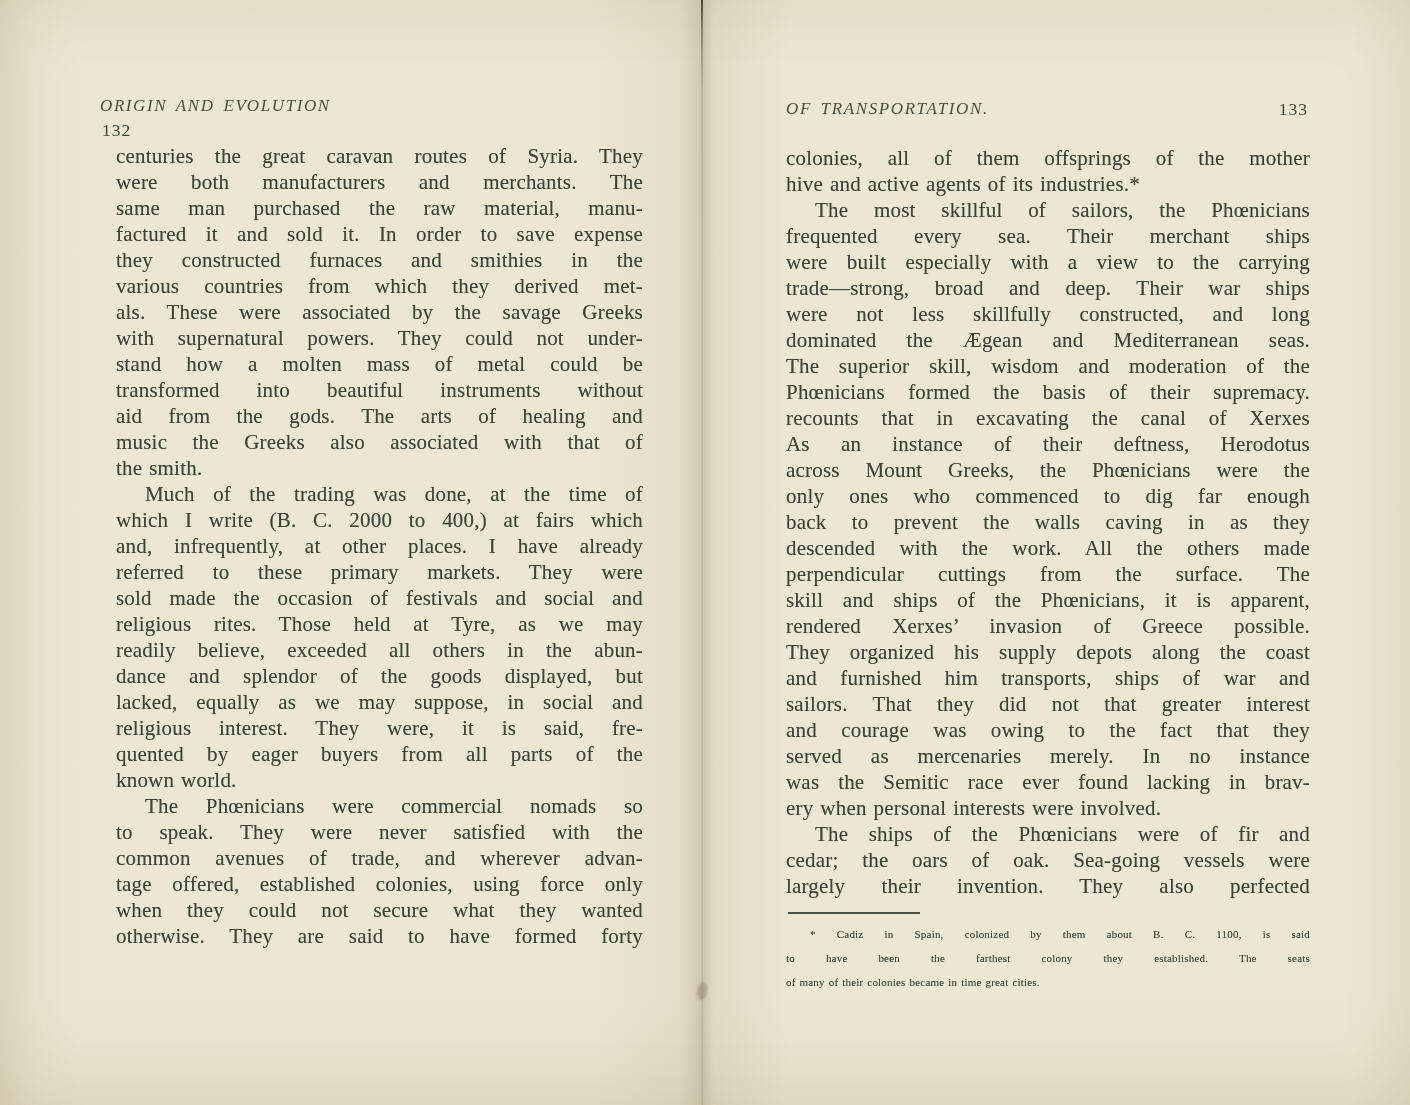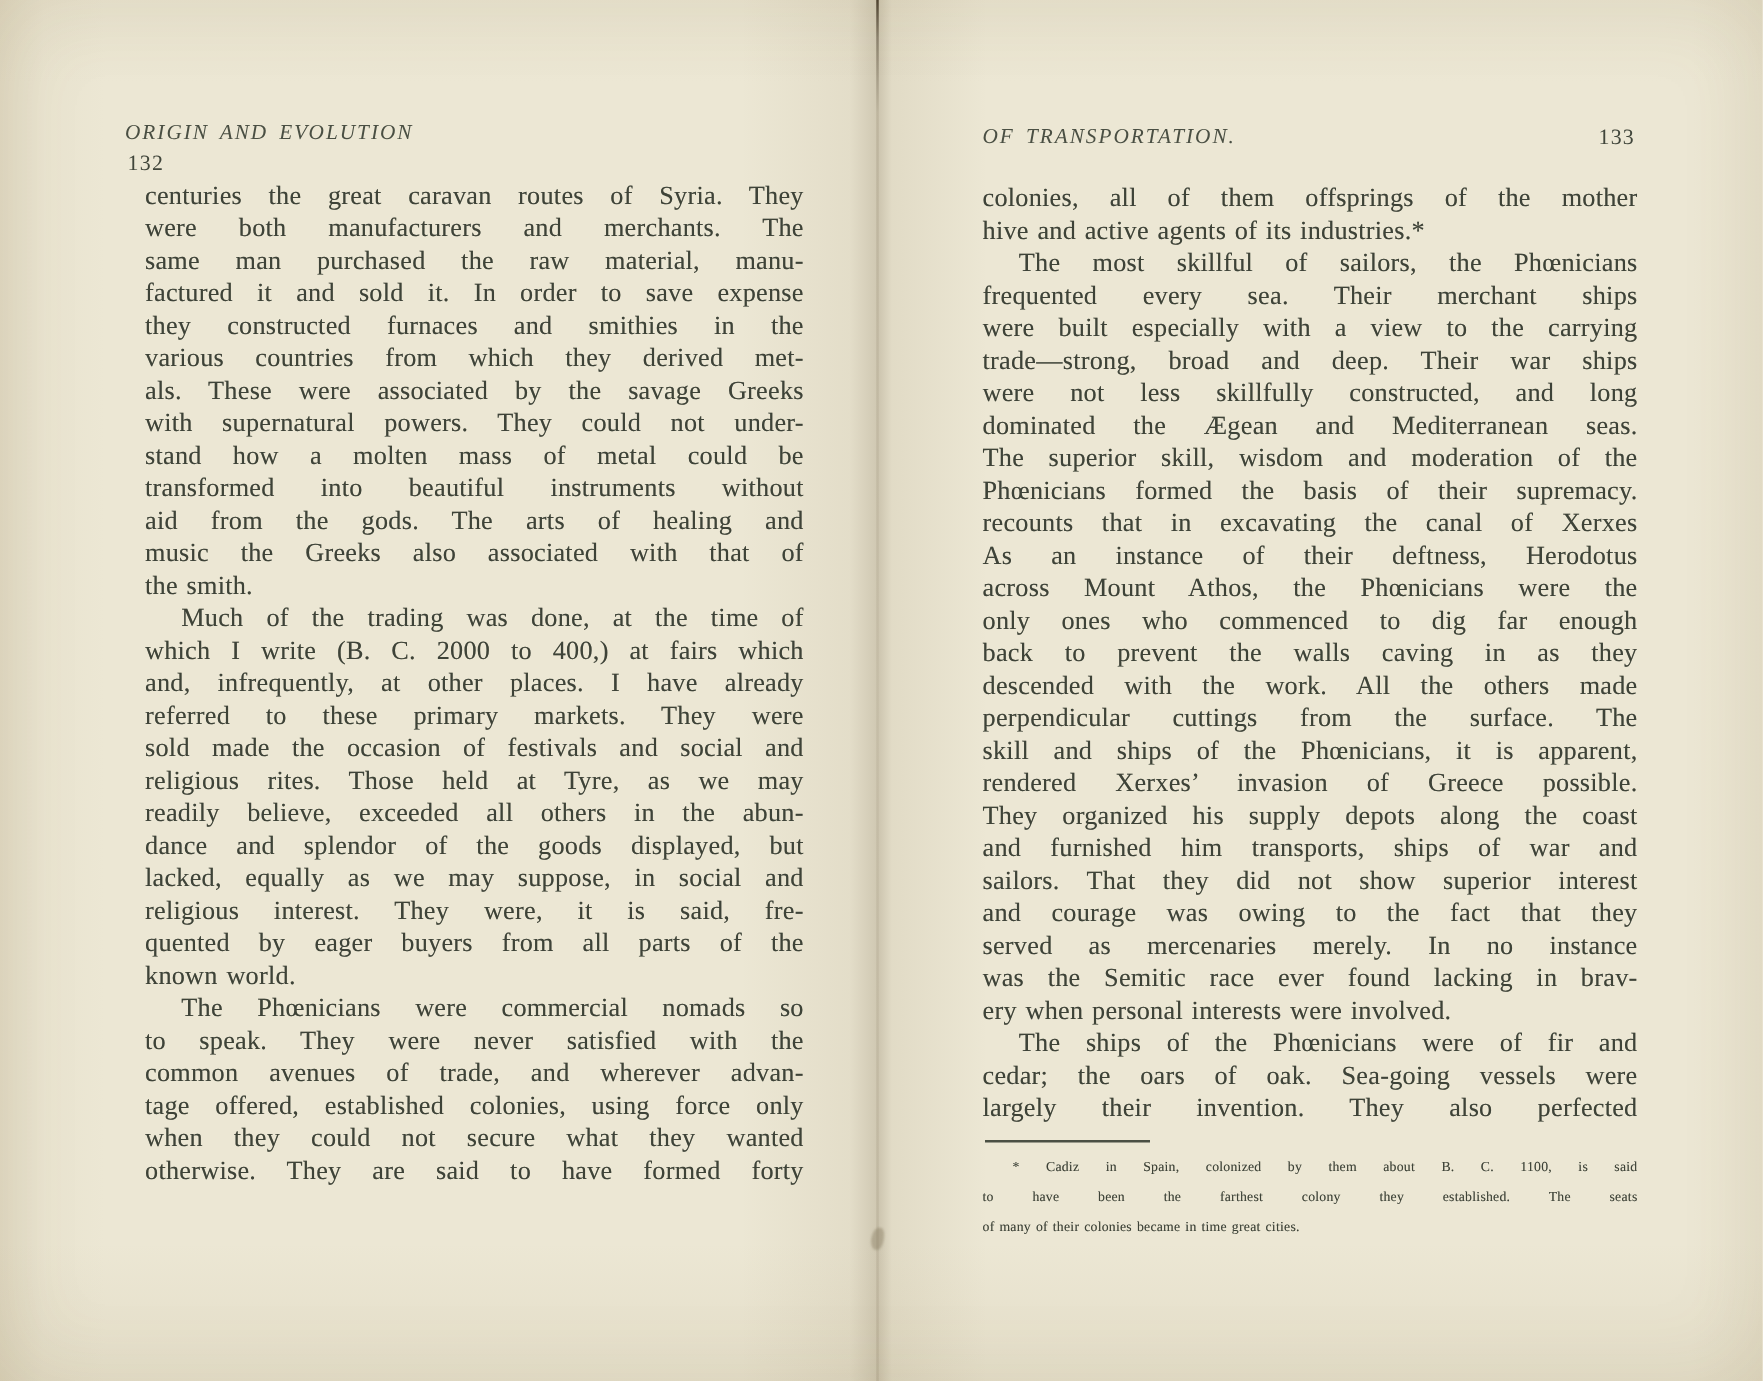--- a/index.html
+++ b/index.html
@@ -126,30 +126,30 @@
         <div class="line j indent">The most skillful of sailors, the Phœnicians</div>
         <div class="line j">frequented every sea. Their merchant ships</div>
         <div class="line j">were built especially with a view to the carrying</div>
         <div class="line j">trade—strong, broad and deep. Their war ships</div>
         <div class="line j">were not less skillfully constructed, and long</div>
         <div class="line j">dominated the Ægean and Mediterranean seas.</div>
         <div class="line j">The superior skill, wisdom and moderation of the</div>
         <div class="line j">Phœnicians formed the basis of their supremacy.</div>
         <div class="line j">recounts that in excavating the canal of Xerxes</div>
         <div class="line j">As an instance of their deftness, Herodotus</div>
-        <div class="line j">across Mount Athos, the Phœnicians were the</div>
+        <div class="line j">across Mount Greeks, the Phœnicians were the</div>
         <div class="line j">only ones who commenced to dig far enough</div>
         <div class="line j">back to prevent the walls caving in as they</div>
         <div class="line j">descended with the work. All the others made</div>
         <div class="line j">perpendicular cuttings from the surface. The</div>
         <div class="line j">skill and ships of the Phœnicians, it is apparent,</div>
         <div class="line j">rendered Xerxes’ invasion of Greece possible.</div>
         <div class="line j">They organized his supply depots along the coast</div>
         <div class="line j">and furnished him transports, ships of war and</div>
-        <div class="line j">sailors. That they did not show superior interest</div>
+        <div class="line j">sailors. That they did not that greater interest</div>
         <div class="line j">and courage was owing to the fact that they</div>
         <div class="line j">served as mercenaries merely. In no instance</div>
         <div class="line j">was the Semitic race ever found lacking in brav-</div>
         <div class="line">ery when personal interests were involved.</div>
       </div>
       <div>
         <div class="line j indent">The ships of the Phœnicians were of fir and</div>
         <div class="line j">cedar; the oars of oak. Sea-going vessels were</div>
         <div class="line j">largely their invention. They also perfected</div>
       </div>

